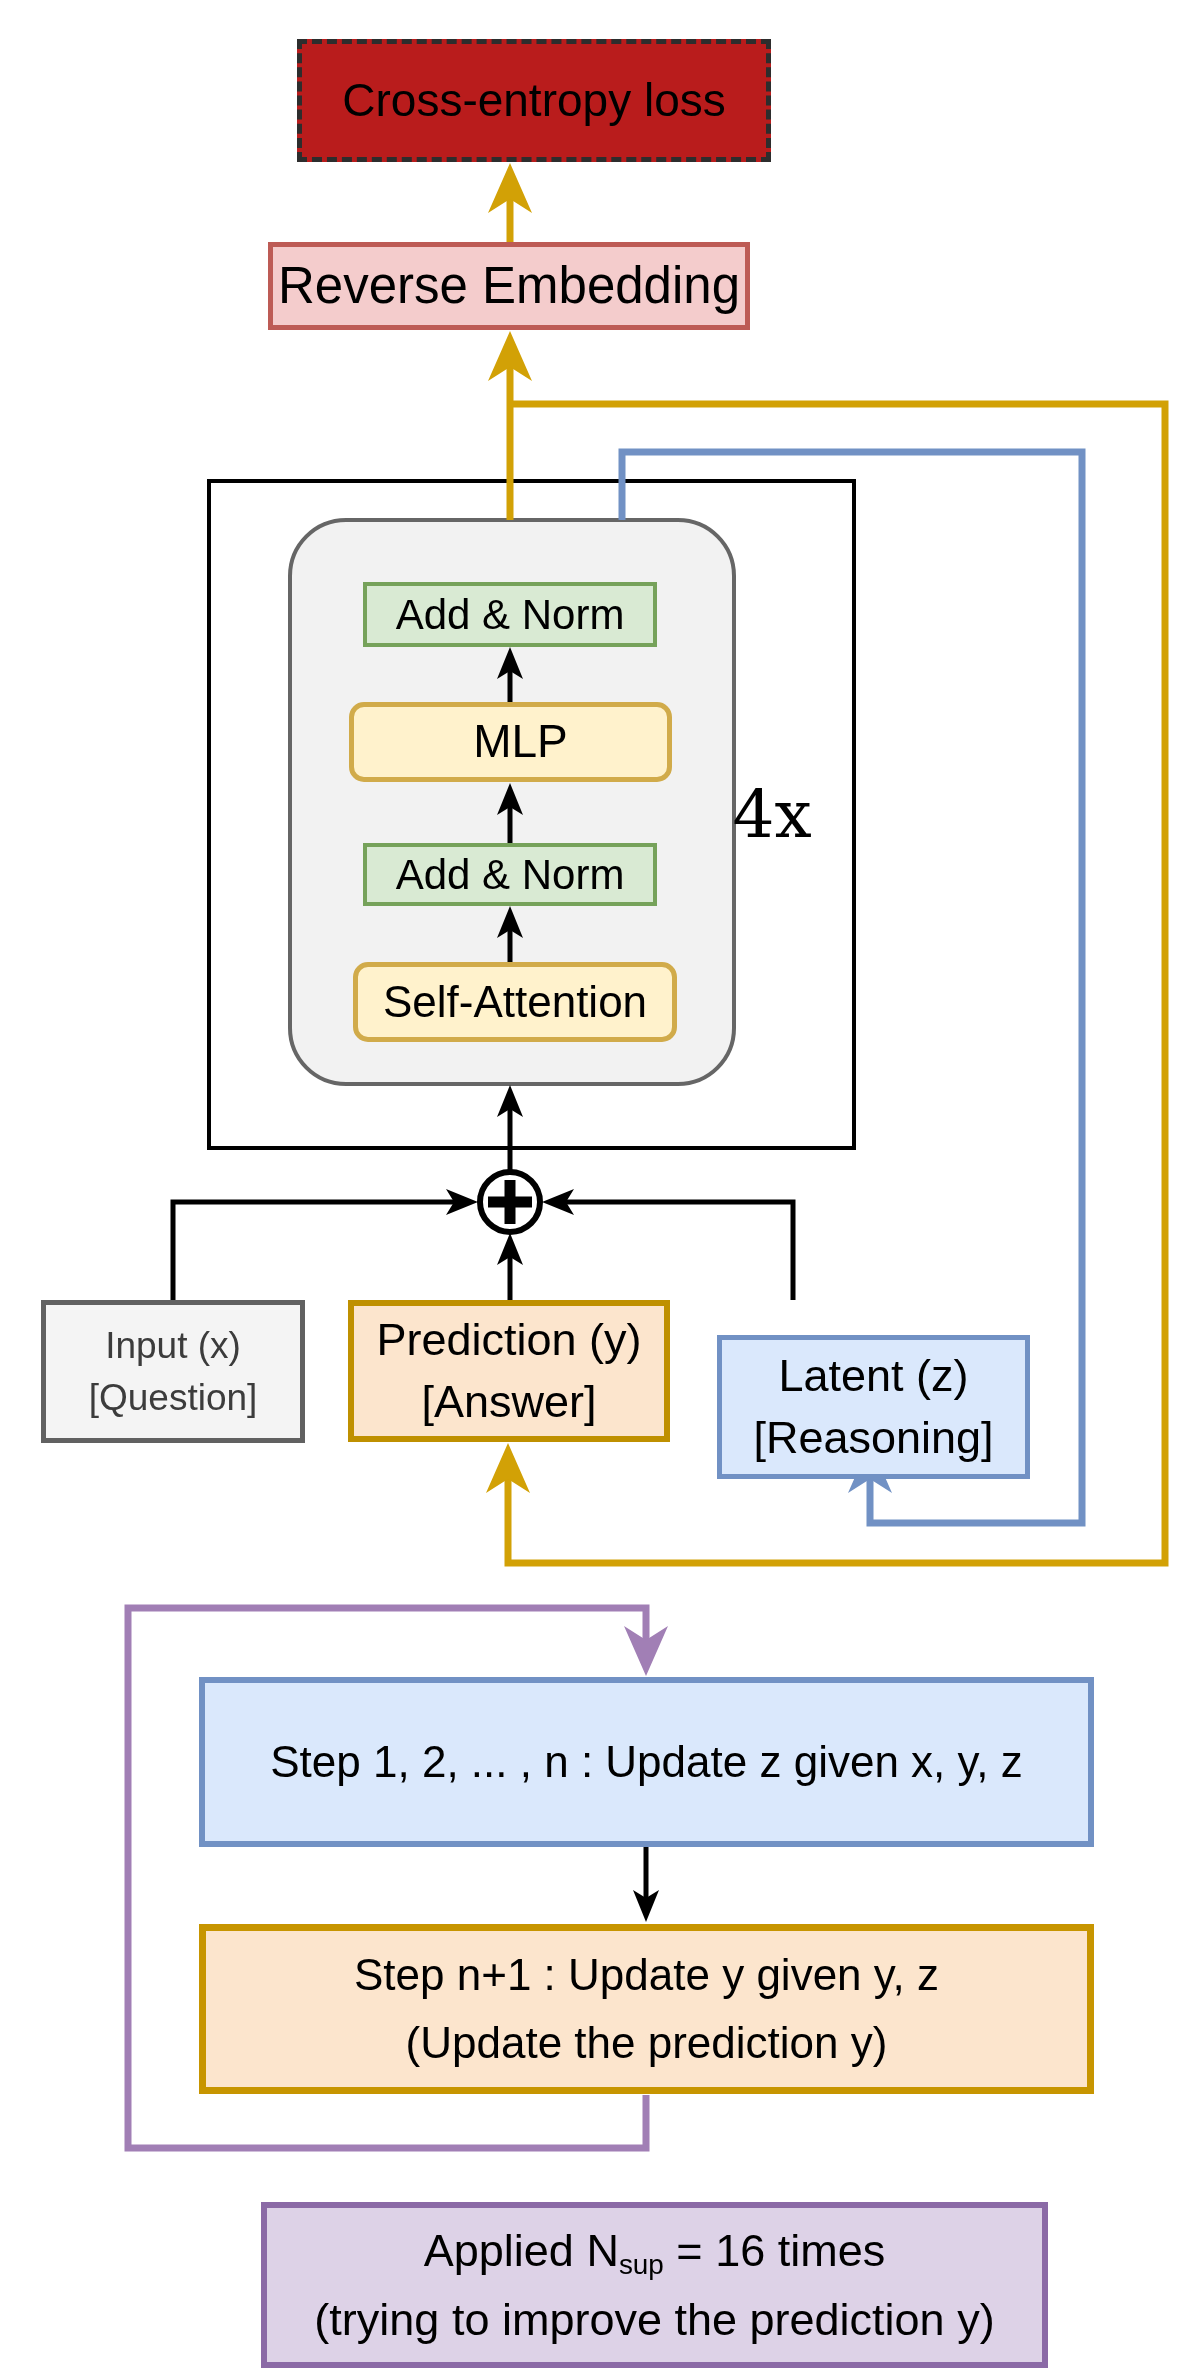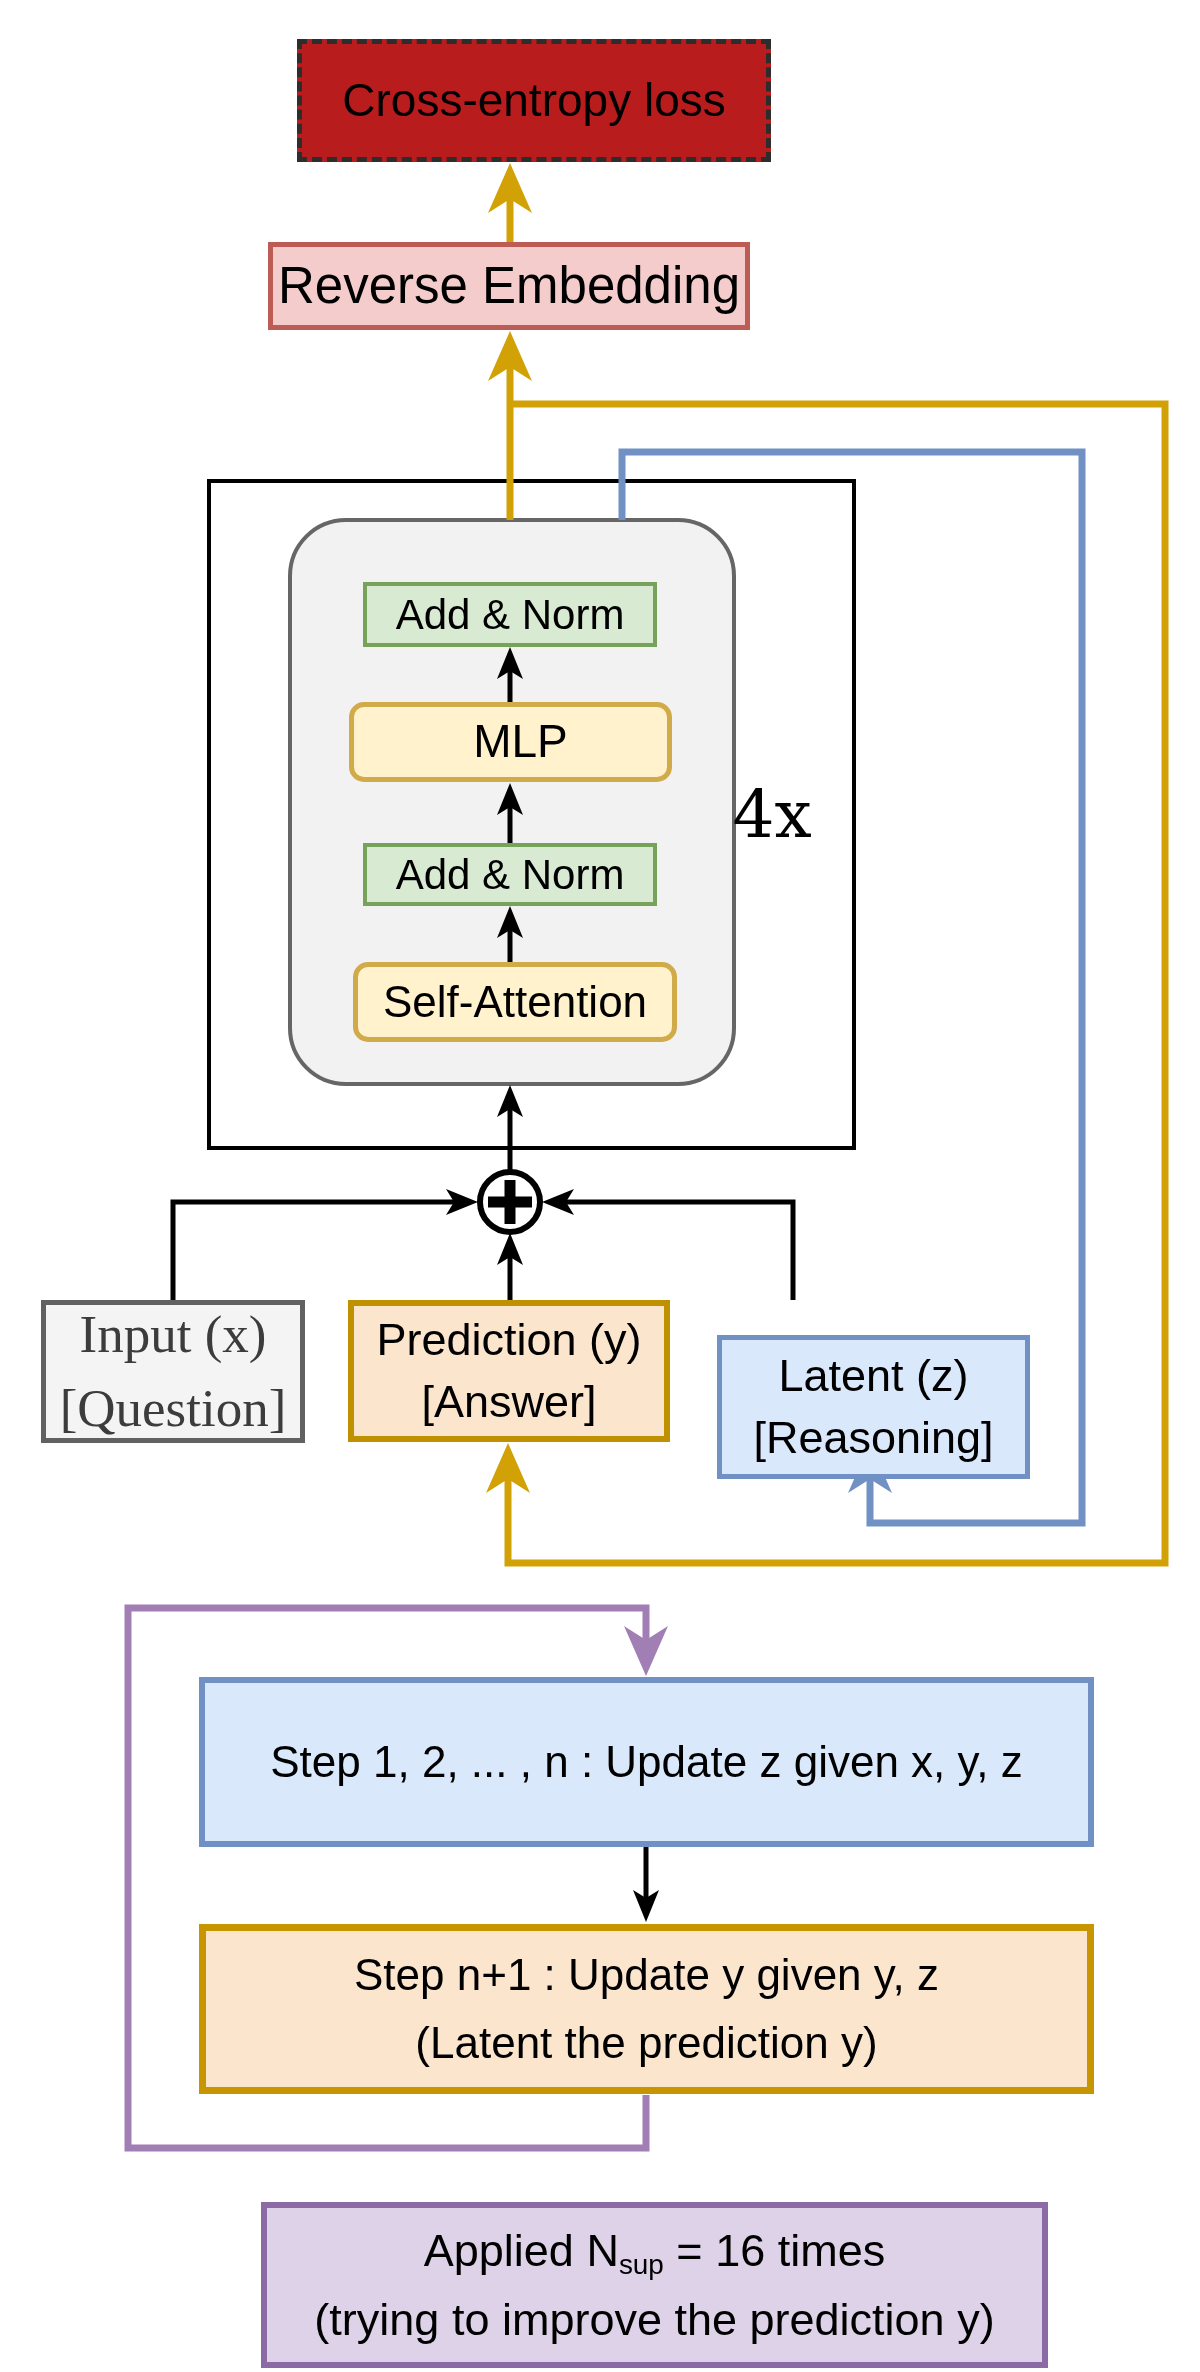--- a/index.html
+++ b/index.html
@@ -20,21 +20,21 @@
   .addnorm{background:#d9ead3;border:4px solid #76a25a;font-size:42px;}
   .an1{left:363px;top:582px;width:294px;height:65px;}
   .an2{left:363px;top:843px;width:294px;height:63px;}
   .yellow{background:#fff2cc;border:5px solid #d1ab4a;border-radius:15px;}
   .mlp{left:349px;top:702px;width:323px;height:80px;font-size:46px;padding-left:20px;}
   .selfattn{left:353px;top:962px;width:324px;height:80px;font-size:44px;}
   .fourx{left:722px;top:778px;width:100px;height:74px;
          font-family:"DejaVu Serif","Liberation Serif",serif;font-size:66px;
          background:transparent;border:none;}
   .inputb{left:41px;top:1300px;width:264px;height:143px;background:#f4f4f4;
-          border:5px solid #616161;color:#3c3c3c;font-size:53px;font-family:Liberation Serif, serif;}
+          border:5px solid #616161;color:#3c3c3c;font-size:37px;}
   .predb{left:348px;top:1300px;width:322px;height:142px;background:#fce5cd;
          border:6px solid #bf9000;font-size:45px;}
   .latb{left:717px;top:1299px;width:313px;height:144px;background:#dae8fc;
         border:5px solid #7191c4;font-size:45px;margin-top:36px;}
   .stepz{left:199px;top:1677px;width:895px;height:170px;background:#dae8fc;
          border:6px solid #7191c4;font-size:44px;line-height:1.55;}
   .stepy{left:199px;top:1924px;width:895px;height:170px;background:#fce5cd;
          border:7px solid #c79500;font-size:44px;line-height:1.55;}
   .applied{left:261px;top:2202px;width:787px;height:166px;background:#ddd2e7;
            border:6px solid #8b6aa6;font-size:45px;line-height:1.5;}
@@ -146,21 +146,21 @@
     <span>Latent (z)</span>
     <span>[Reasoning]</span>
   </div>
 
   <div class="box stepz">
     <span>Step 1, 2, ... , n : Update z given x, y, z</span>
   </div>
 
   <div class="box stepy">
     <span>Step n+1 : Update y given y, z</span>
-    <span>(Latent the prediction y)</span>
+    <span>(Update the prediction y)</span>
   </div>
 
   <div class="box applied">
     <span>
       <span>Applied N</span><span class="sub">sup</span><span> = 16 times</span>
     </span>
     <span>(trying to improve the prediction y)</span>
   </div>
 
 </div>

